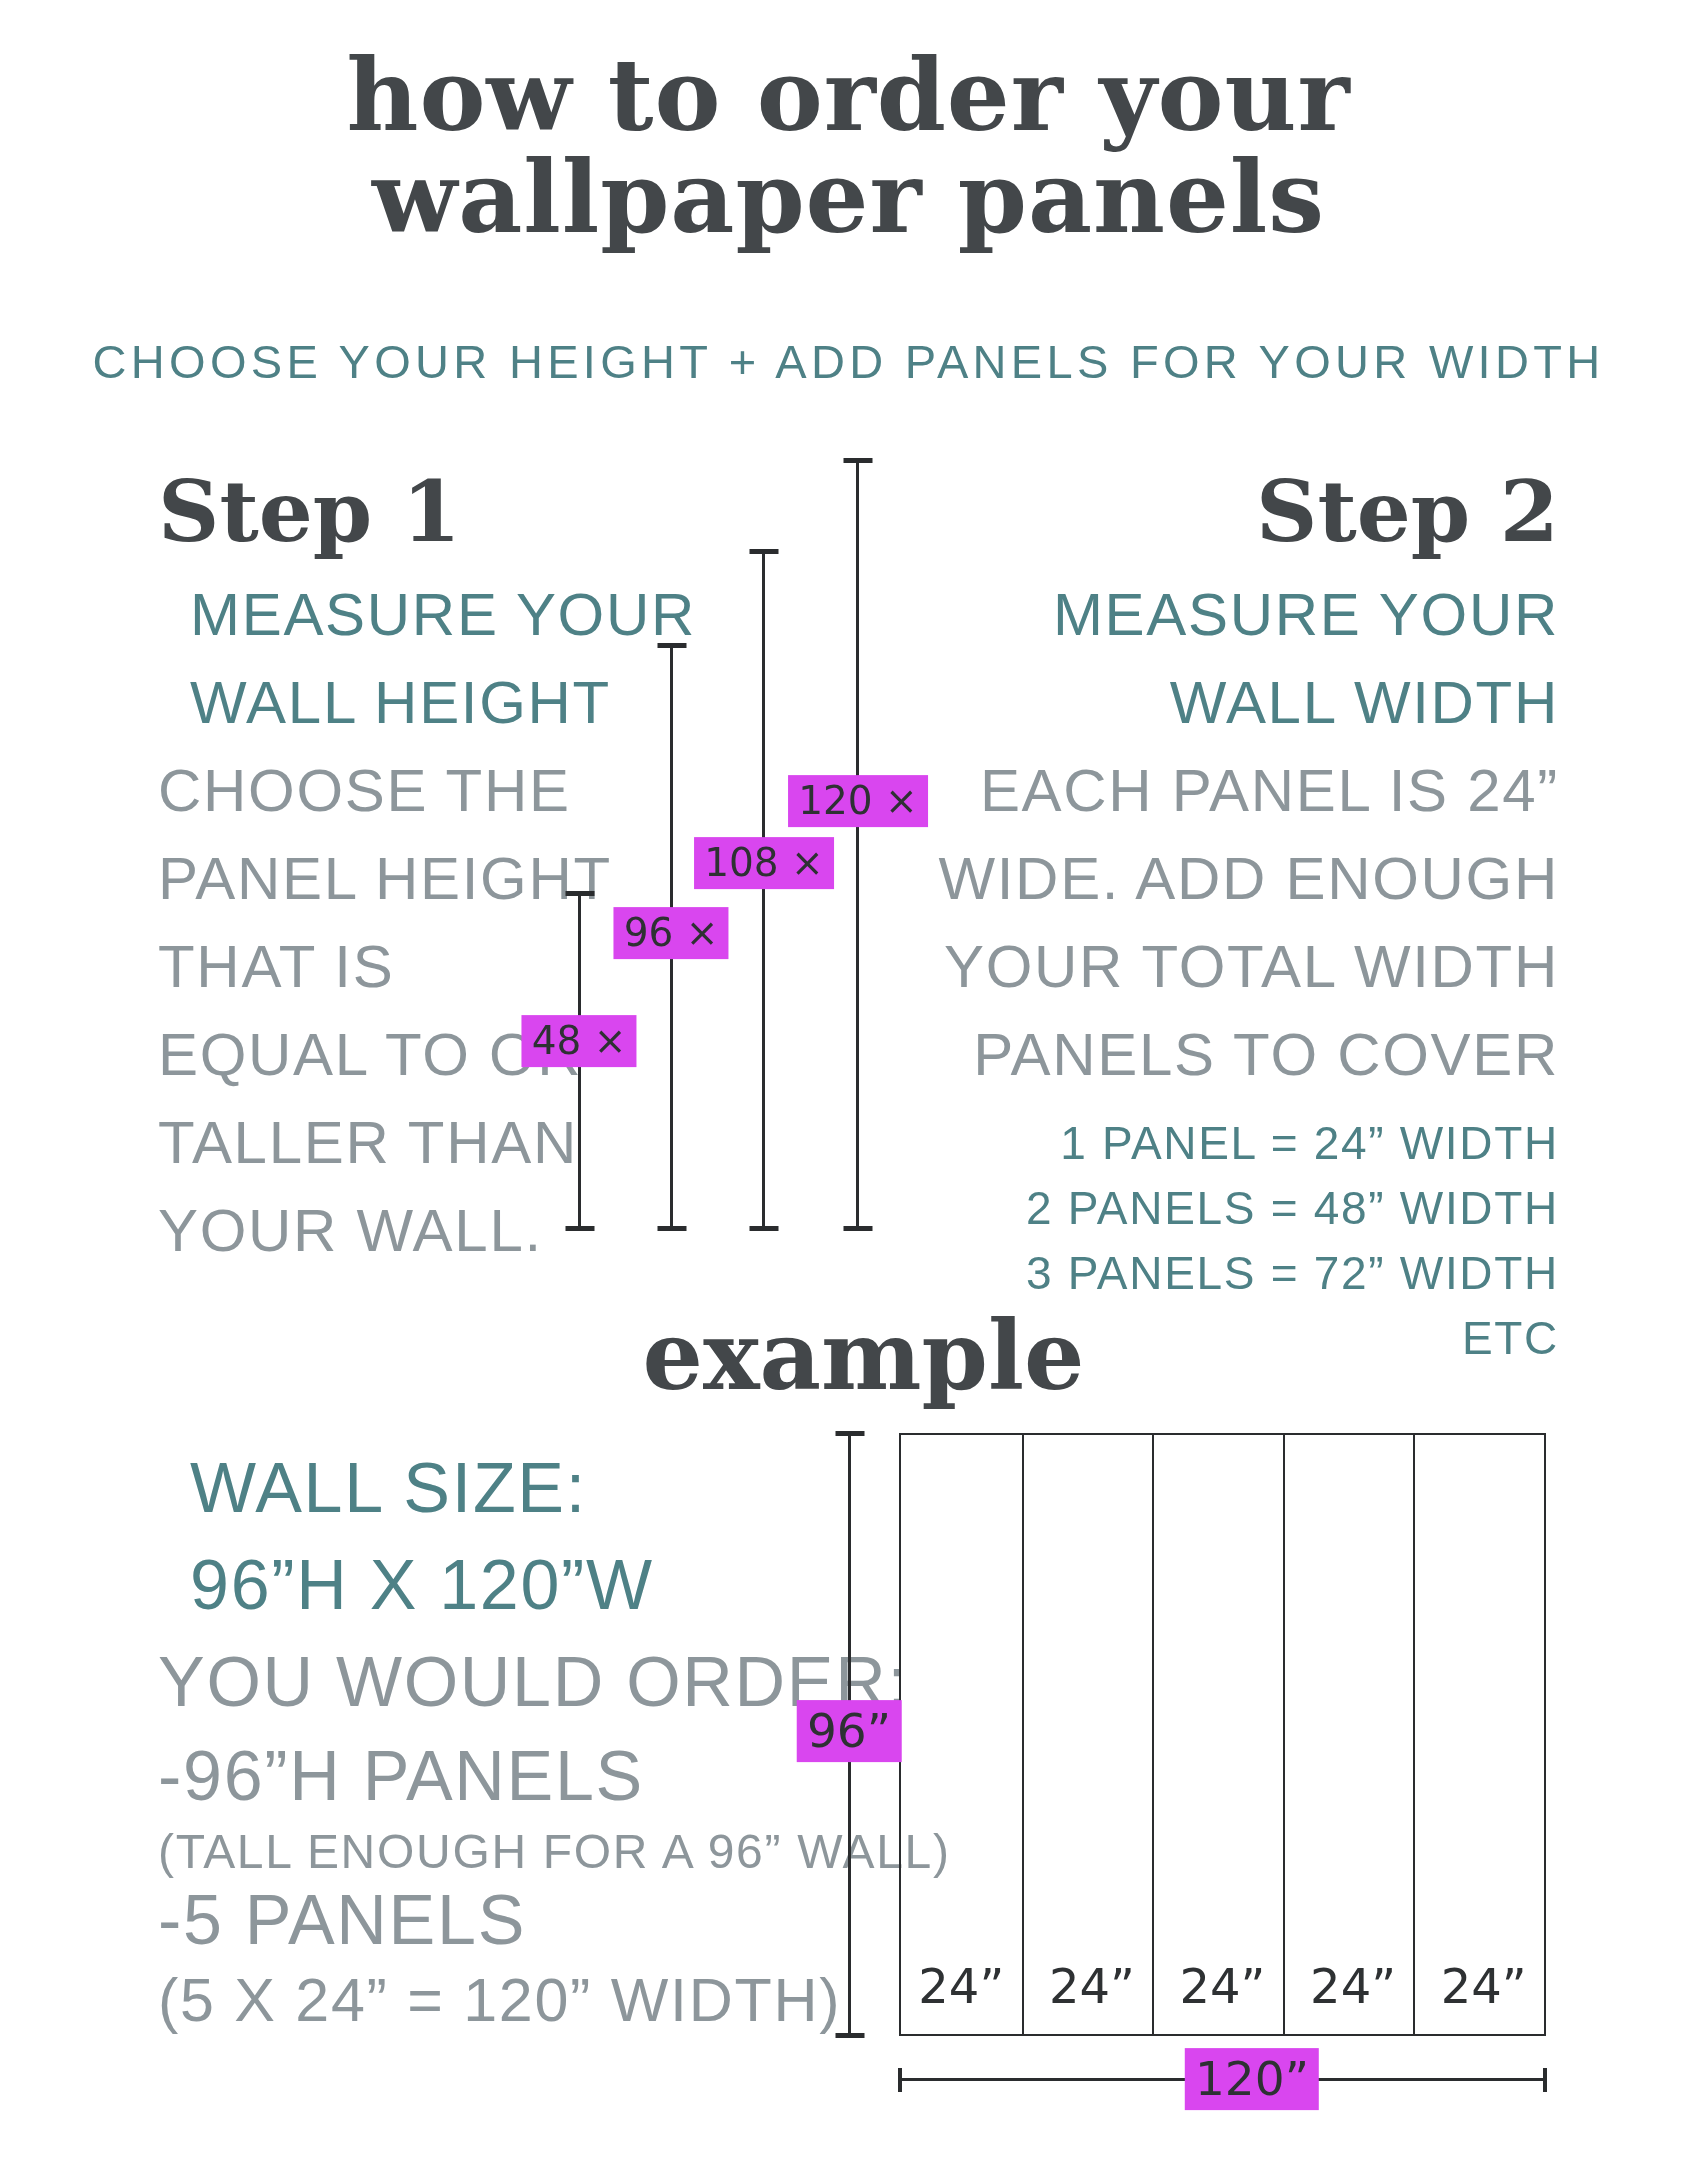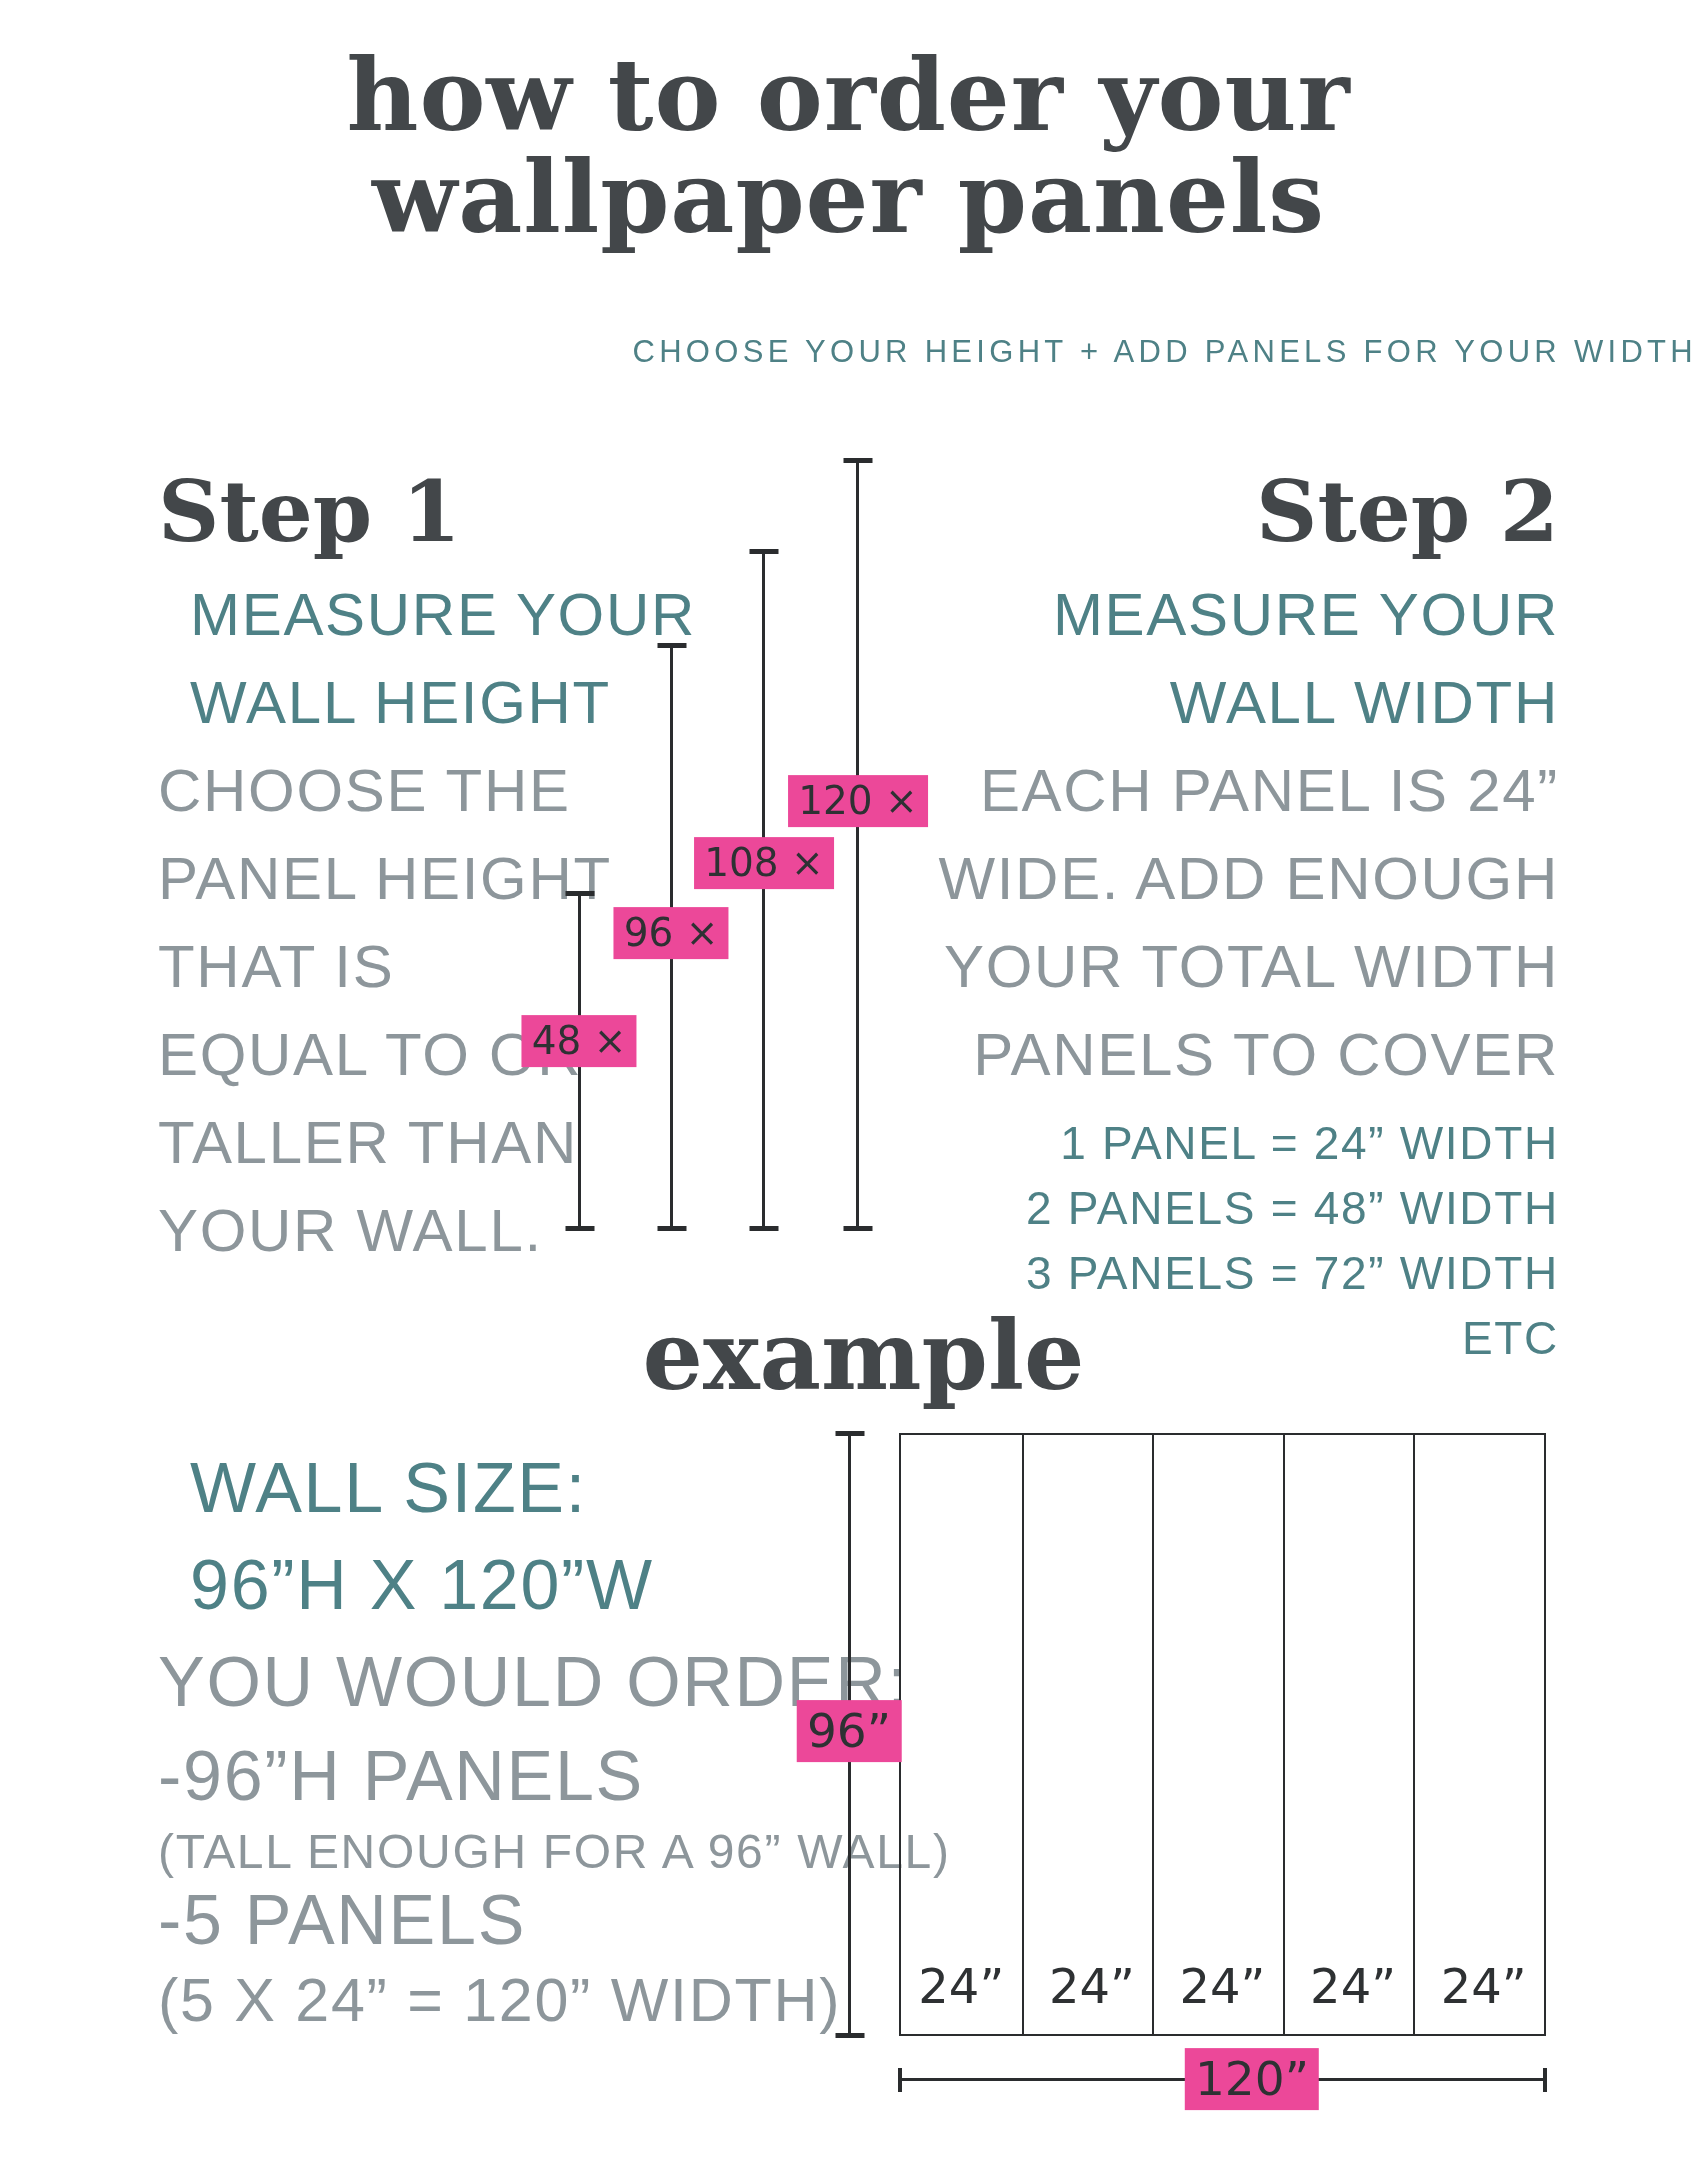--- a/index.html
+++ b/index.html
@@ -12,22 +12,22 @@
   .serif { font-family:"DejaVu Serif", serif; font-weight:bold; color:#43474a; }
   .title { position:absolute; top:44px; left:0; width:100%; text-align:center;
            font-size:99px; line-height:102px; letter-spacing:0.9px; }
   .step-heading { font-size:85px; line-height:95px; margin:0 0 12px 0; }
   .example-title { position:absolute; top:1307px; left:0; width:100%; text-align:center;
                    font-size:95px; line-height:97px;padding-left:15px; }
   
   .hand { letter-spacing:1.7px; font-weight:normal; }
   .teal { color:#4e8186;margin-left:32px; }
   .gray { color:#8d969b; }
-  .subtitle { position:absolute; top:334px; left:0; width:100%; text-align:right;
-              font-size:31px; letter-spacing:4.3px; color:#4e8186; }
+  .subtitle { position:absolute; top:334px; left:0; width:100%; text-align:center;
+              font-size:47px; letter-spacing:4.3px; color:#4e8186; }
   .step { position:absolute; top:464px; }
   .step1 { left:158px; text-align:left; }
   .step2 { right:138px; text-align:right; }
   .step .big-line { font-size:60px; line-height:88px; white-space:nowrap; }
   .panel-math { margin-top:12px; }
   .panel-math .math-line { font-size:46px; line-height:65px; white-space:nowrap; }
   .example-left { position:absolute; left:158px; top:1440px; text-align:left; }
   .xl-line  { font-size:70px; line-height:97px; white-space:nowrap; }
   .xl-small { font-size:48px; line-height:61px;  white-space:nowrap; }
   .xl-med   { font-size:61px; line-height:82px;  white-space:nowrap; }
@@ -39,21 +39,21 @@
   }
   .dimv::before { top:-1.7px; } .dimv::after { bottom:-1.7px; }
   .dimh { position:absolute; height:3.4px; background:#2a2c2e; }
   .dimh::before, .dimh::after {
     content:""; position:absolute; top:50%; transform:translateY(-50%);
     width:4.3px; height:24px; background:#2a2c2e;
   }
   .dimh::before { left:-0.9px; } .dimh::after { right:-0.9px; }
   .dim-label {
     position:absolute; transform:translate(-50%,-50%);
-    background:#ec4899; padding:3.4px 10.2px; white-space:nowrap;
+    background:#d946ef; padding:3.4px 10.2px; white-space:nowrap;
     font-family:"DejaVu Sans", sans-serif; color:#2e3133; font-size:39px;
   }
   .dim-label.lg { font-size:47px; }
   
   .wall { position:absolute; left:899px; top:1433px; width:647px; height:603px;
           border:2.6px solid #2a2c2e; display:flex; box-sizing:border-box;gap:8px; }
   .panel { flex:1 1 0; border-right:2.6px solid #2a2c2e; position:relative; }
   .panel:last-child { border-right:none; }
   .panel-label { position:absolute; bottom:20.4px; left:0; width:100%; text-align:center;
                  font-family:"DejaVu Sans", sans-serif; font-size:48px; color:#2e3133; }

